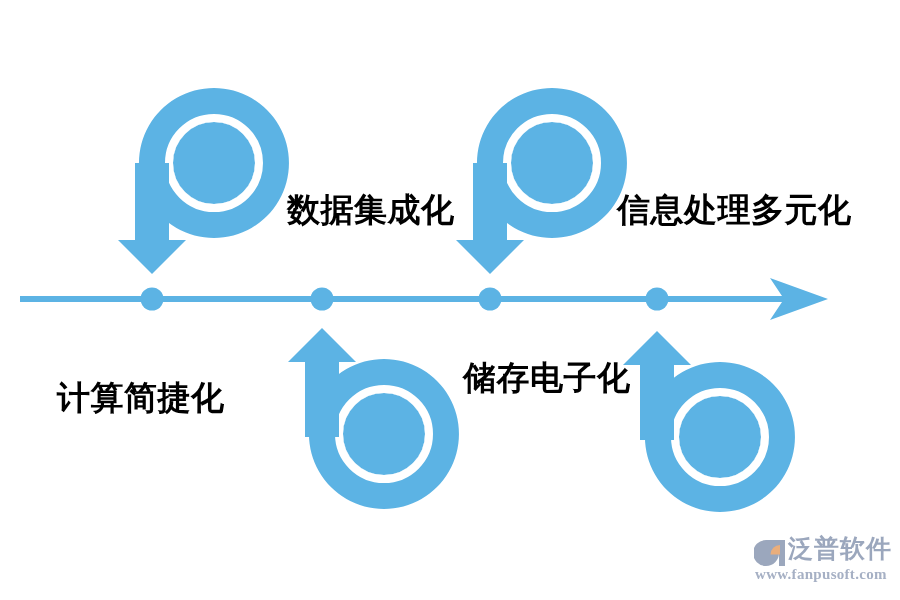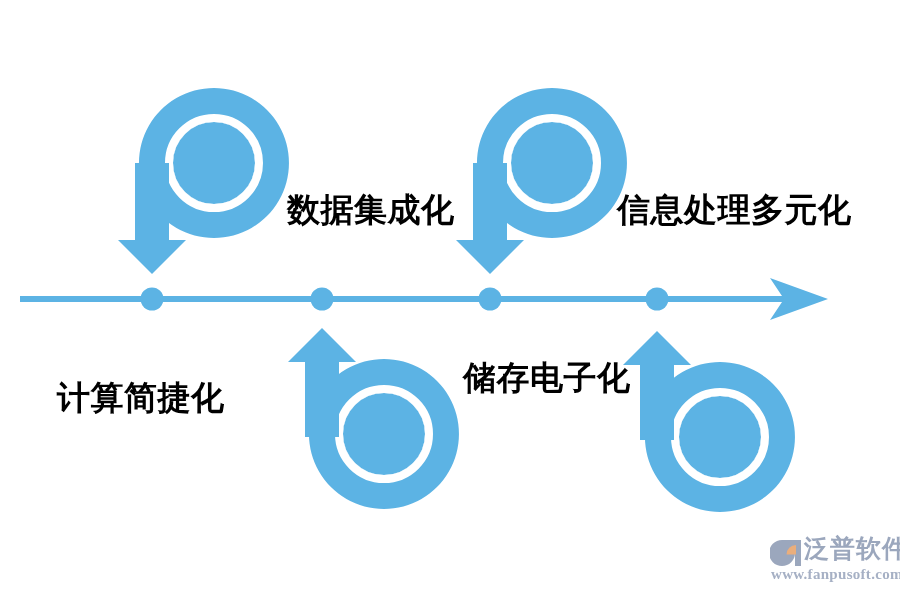--- a/index.html
+++ b/index.html
@@ -39,21 +39,20 @@
   #label-computing         { left: 57px;  top: 378px; }
   #label-storage           { left: 463px; top: 358px; }
 
   #watermark {
     position: absolute;
     left: 754px;
     top: 532px;
     width: 124px;
     height: 58px;
     opacity: 0.88;
-    margin-left: 16px;
   }
   #watermark-mark {
     position: absolute;
     left: 0px;
     top: 4px;
     width: 34px;
     height: 34px;
   }
   #watermark-brand {
     position: absolute;

